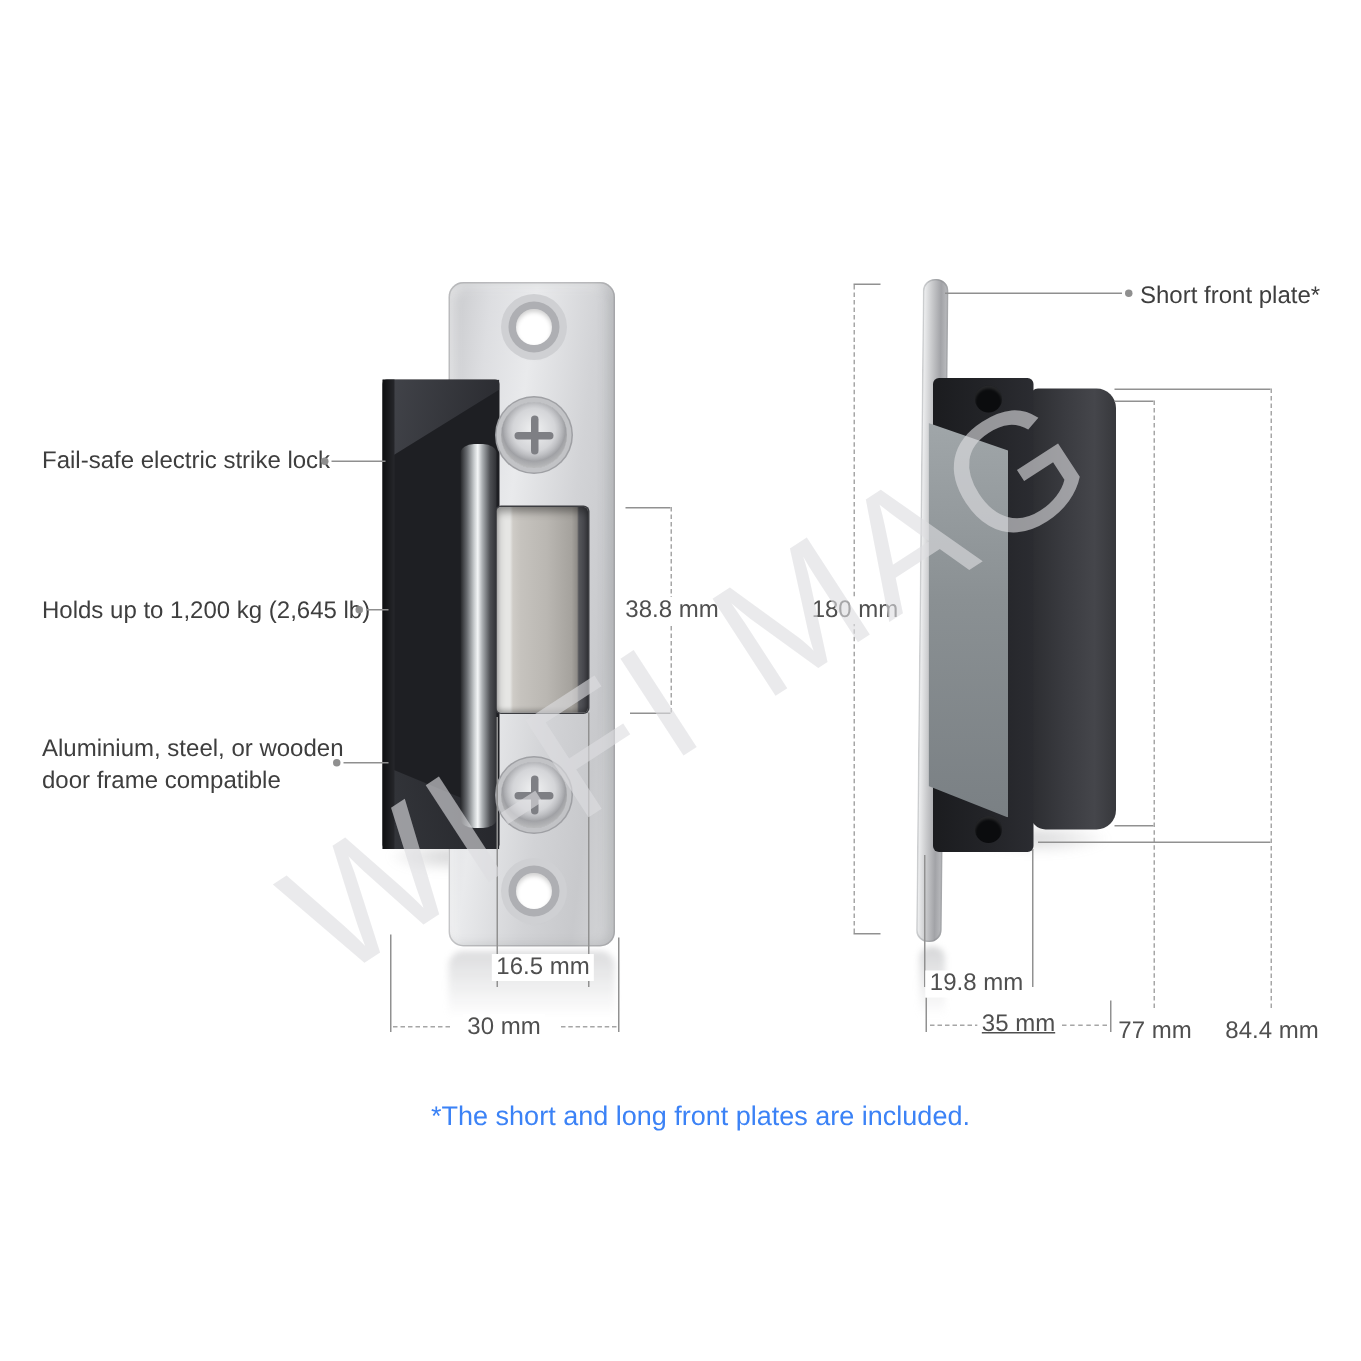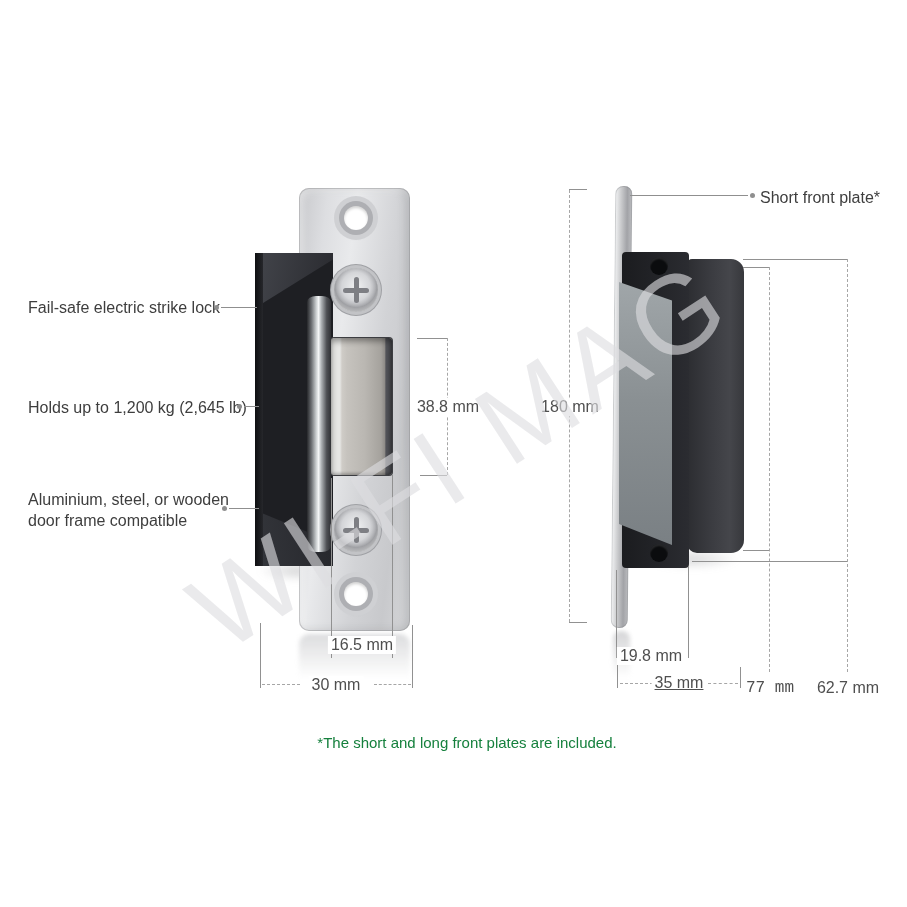--- a/index.html
+++ b/index.html
@@ -11,21 +11,21 @@
   
   .callout{
     position:absolute;font-size:16px;line-height:21px;color:#3e3e3e;
     white-space:nowrap;z-index:60;
   }
   .dim{
     position:absolute;font-size:16px;color:#4f4f4f;background:#ffffff;
     padding:0 3px;white-space:nowrap;transform:translateX(-50%);z-index:61;
   }
   .footnote{
-    position:absolute;font-size:15px;color:#15803d;white-space:nowrap;
+    position:absolute;font-size:18px;color:#3b82f6;white-space:nowrap;
     transform:translateX(-50%);z-index:60;
   }
 
   
   .lline{position:absolute;height:1px;background:#8f8f8f;z-index:60;}
   .ldot{position:absolute;width:5px;height:5px;border-radius:50%;background:#8f8f8f;z-index:60;}
   .vdash{position:absolute;width:0;border-left:1px dashed #a6a6a6;z-index:59;}
   .hdash{position:absolute;height:0;border-top:1px dashed #a6a6a6;z-index:59;}
   .tick{position:absolute;height:1px;background:#919191;z-index:59;}
   .vtick{position:absolute;width:1px;background:#919191;z-index:60;}
@@ -212,26 +212,26 @@
   <div class="dim" style="left:336px;top:676px;">30 mm</div>
 
   <div class="tick" style="left:569px;top:189px;width:18px;"></div>
   <div class="tick" style="left:569px;top:622px;width:18px;"></div>
   <div class="vdash" style="left:569px;top:190px;height:432px;"></div>
   <div class="dim" style="left:570px;top:398px;">180 mm</div>
 
   <div class="tick" style="left:743px;top:267px;width:26px;"></div>
   <div class="tick" style="left:743px;top:550px;width:26px;"></div>
   <div class="vdash" style="left:769px;top:267px;height:405px;"></div>
-  <div class="dim" style="left:770px;top:679px;font-family:Liberation Mono, monospace;">77 mm</div>
+  <div class="dim" style="left:770px;top:679px;">77 mm</div>
 
   <div class="tick" style="left:743px;top:259px;width:104px;"></div>
   <div class="tick" style="left:692px;top:561px;width:155px;"></div>
   <div class="vdash" style="left:847px;top:259px;height:413px;"></div>
-  <div class="dim" style="left:848px;top:679px;">62.7 mm</div>
+  <div class="dim" style="left:848px;top:679px;">84.4 mm</div>
 
   <div class="vtick" style="left:616px;top:570px;height:88px;"></div>
   <div class="vtick" style="left:688px;top:566px;height:92px;"></div>
   <div class="dim" style="left:651px;top:647px;">19.8 mm</div>
 
   <div class="vtick" style="left:617px;top:665px;height:23px;"></div>
   <div class="vtick" style="left:740px;top:667px;height:21px;"></div>
   <div class="hdash" style="left:620px;top:683px;width:33px;"></div>
   <div class="hdash" style="left:708px;top:683px;width:30px;"></div>
   <div class="dim" style="left:679px;top:674px;text-decoration:underline;">35 mm</div>

